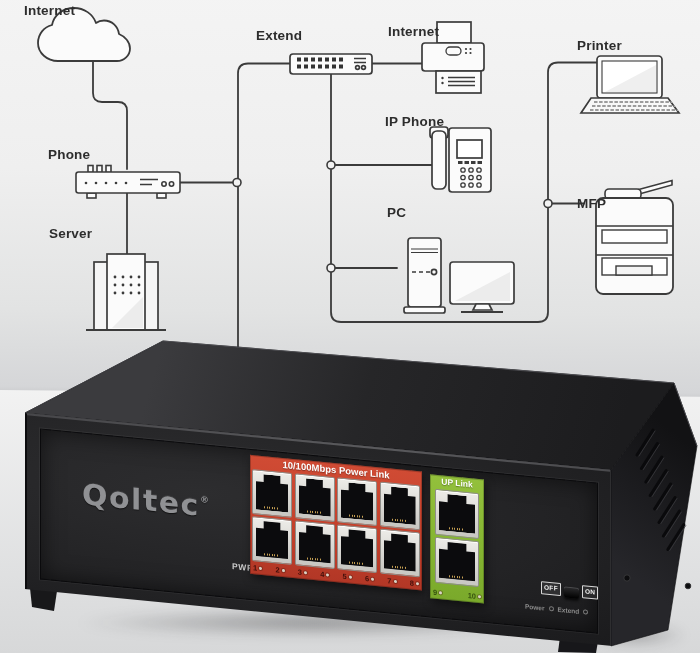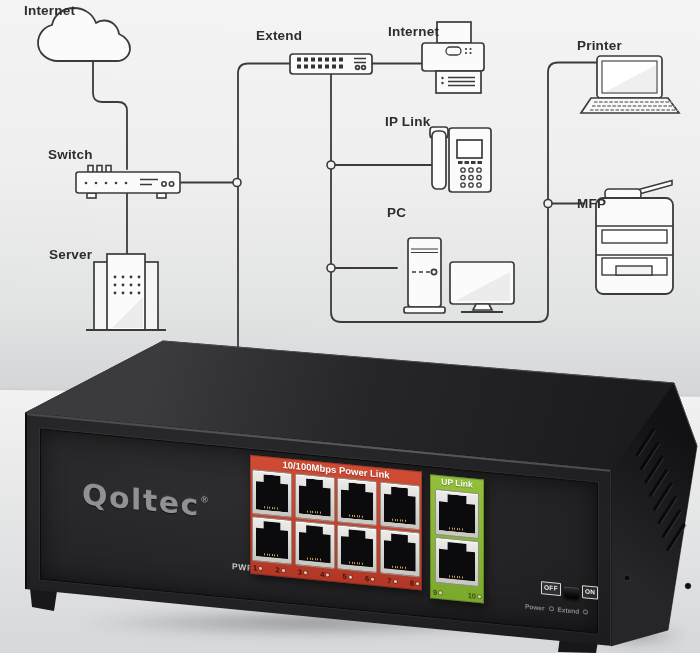--- a/index.html
+++ b/index.html
@@ -228,24 +228,24 @@
       <rect x="602" y="230" width="65" height="13" fill="#ffffff" stroke-width="1.4"></rect>
       <rect x="602" y="258" width="65" height="17" fill="#ffffff" stroke-width="1.4"></rect>
       <rect x="616" y="266" width="36" height="9" fill="#f4f4f4" stroke-width="1.4"></rect>
     </g>
   </svg>
 
   <div class="dlabel" style="left:24px;top:3px">Internet</div>
   <div class="dlabel" style="left:256px;top:28px">Extend</div>
   <div class="dlabel" style="left:388px;top:24px">Internet</div>
   <div class="dlabel" style="left:577px;top:38px">Printer</div>
-  <div class="dlabel" style="left:48px;top:147px">Switch</div>
-  <div class="dlabel" style="left:385px;top:114px">IP Link</div>
+  <div class="dlabel" style="left:48px;top:147px">Phone</div>
+  <div class="dlabel" style="left:385px;top:114px">IP Phone</div>
   <div class="dlabel" style="left:577px;top:196px">MFP</div>
-  <div class="dlabel" style="left:49px;top:247px">Server</div>
+  <div class="dlabel" style="left:49px;top:226px">Server</div>
   <div class="dlabel" style="left:387px;top:205px">PC</div>
 
   <div class="shadow"></div>
   <div class="shadow2"></div>
 
   <svg width="700" height="653" viewBox="0 0 700 653">
     <defs>
       <linearGradient id="gtop" gradientUnits="userSpaceOnUse" x1="611" y1="470" x2="163" y2="341">
         <stop offset="0" stop-color="#1c1c1e"></stop>
           <stop offset=".55" stop-color="#262628"></stop>

